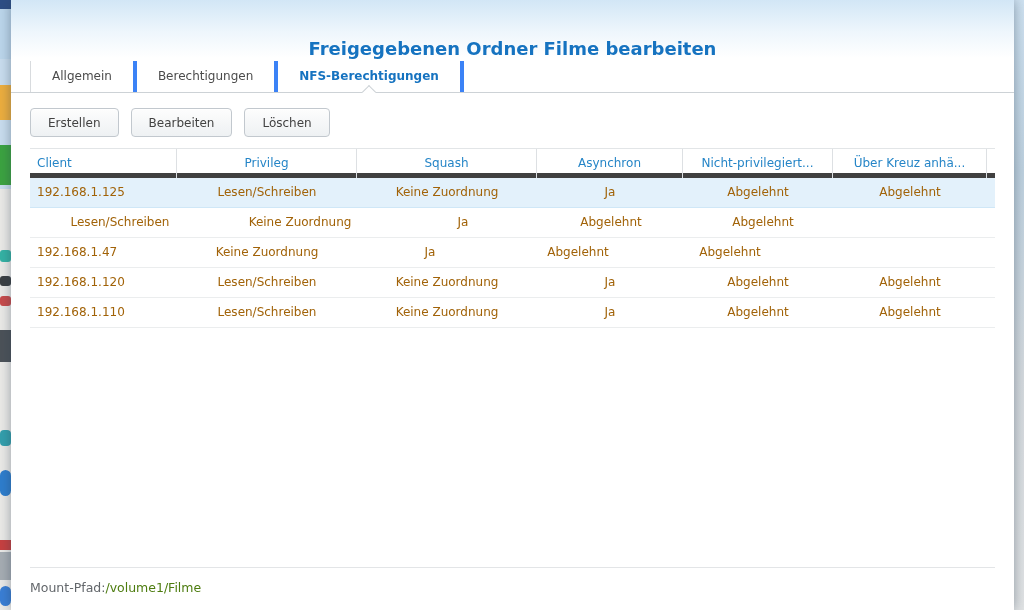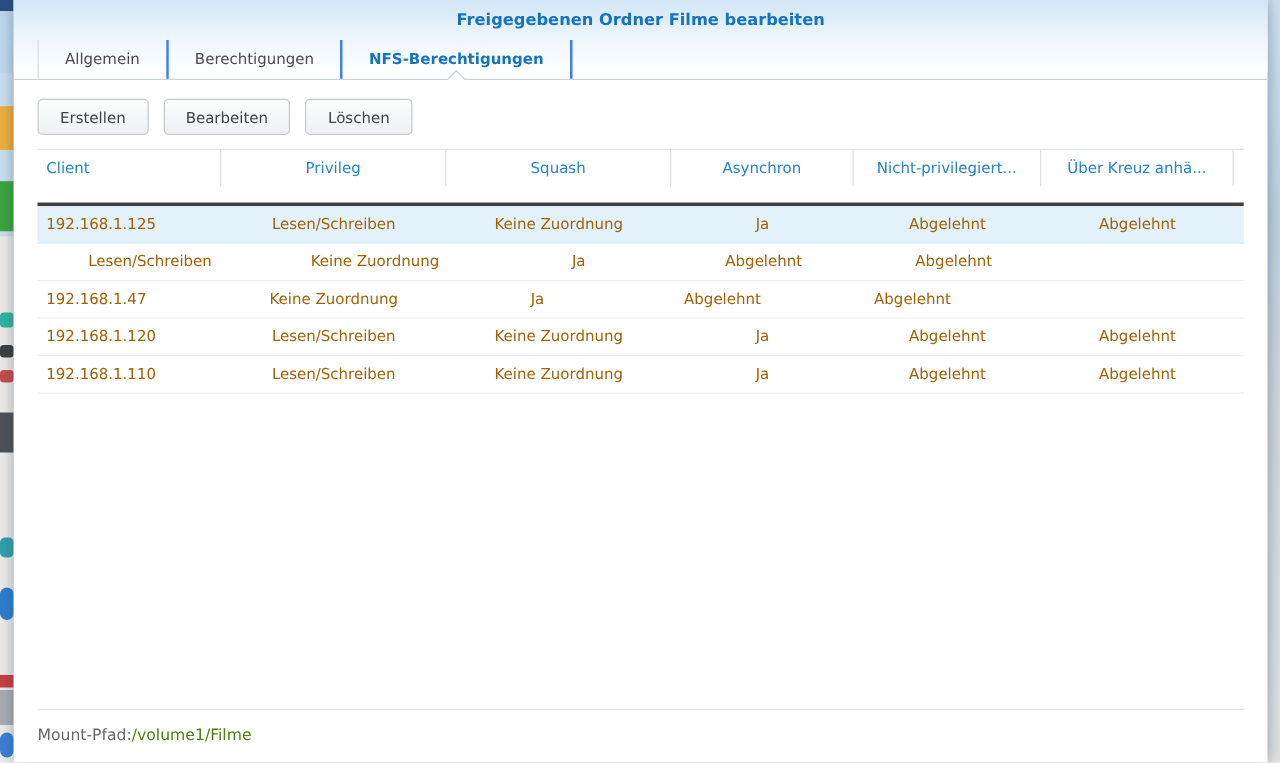--- a/index.html
+++ b/index.html
@@ -26,31 +26,31 @@
     position:absolute; left:11px; top:0; width:1003px; height:610px;
     background:#ffffff; box-shadow:0 0 12px rgba(40,60,80,.45);
   }
   .top-gradient {
     position:absolute; left:0; top:0; right:0; height:58px;
     background:linear-gradient(180deg,#d2e6f6 0%,#eef6fc 55%,#ffffff 100%);
     pointer-events:none;
   }
   .dialog-title {
     position:relative; height:32px; padding-top:9px;
-    text-align:center; font-size:13px; font-weight:bold; color:#1673c0;
+    text-align:center; font-size:18px; font-weight:bold; color:#1673c0;margin-top:29px;
   }
 
   
   .tabs-row {
     position:relative; display:flex; padding-left:19px;
     height:32px; border-bottom:1px solid #cdd2d6;
   }
   .tab {
     position:relative; padding:0 21px; line-height:31px; height:31px;
-    font-size:12px; color:#4b4b4b; border-right:2px solid #3b82f6;
+    font-size:12px; color:#4b4b4b; border-right:4px solid #3b82f6;
     cursor:pointer; white-space:nowrap;
   }
   .tab:first-child { border-left:1px solid #d8dbde; }
   .tab.active { color:#1673c0; font-weight:bold; }
   .tab.active::after {
     content:""; position:absolute; left:50%; bottom:-5px;
     width:9px; height:9px; margin-left:-5px; background:#ffffff;
     border-left:1px solid #cdd2d6; border-top:1px solid #cdd2d6;
     transform:rotate(45deg);
   }
@@ -62,22 +62,22 @@
     font-family:inherit;
     background:linear-gradient(180deg,#fdfdfd,#eef1f3);
     border:1px solid #c2c8ce; border-radius:4px;
     box-shadow:inset 0 1px 0 rgba(255,255,255,.9), 0 0 0 1px rgba(255,255,255,.55);
     cursor:pointer;
   }
 
   
   .nfs-table { margin:0 19px; position:relative; }
   .thead {
-    display:flex; height:46px;
-    border-top:1px solid #e2e5e7; border-bottom:3px solid #404040;
+    display:flex; height:30px;
+    border-top:1px solid #e2e5e7; border-bottom:5px solid #404040;
   }
   .th {
     font-size:12px; color:#2585c7; line-height:29px; height:29px;
     text-align:center; border-right:1px solid #dde0e3; cursor:pointer;
     overflow:hidden; white-space:nowrap;
   }
   .th-spacer { flex:1; border-right:none; cursor:default; }
   .trow {
     display:flex; height:30px; line-height:29px;
     border-bottom:1px solid #ebedee; font-size:12px; color:#a16207;

